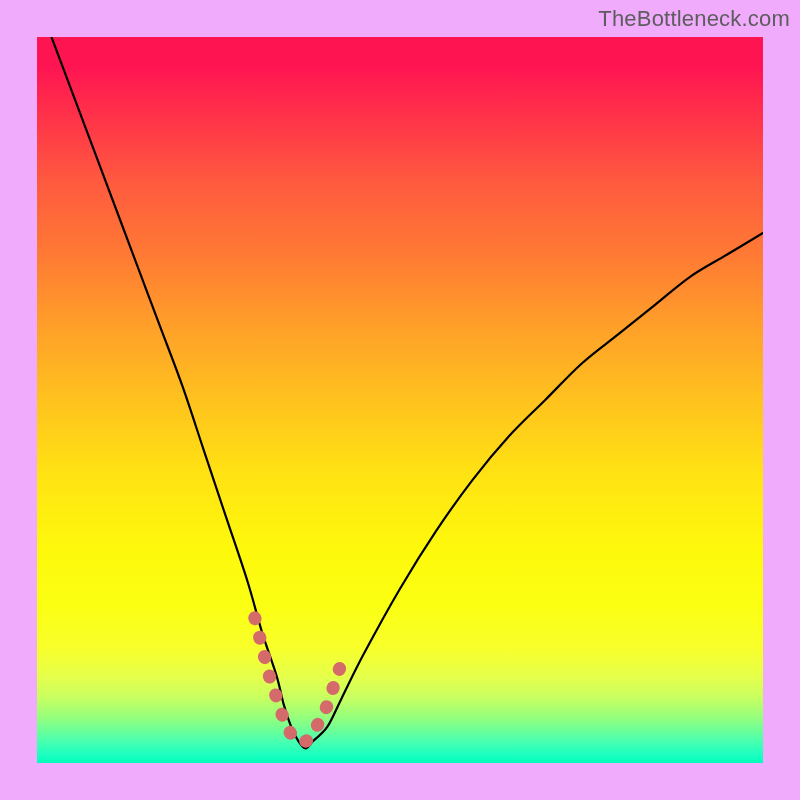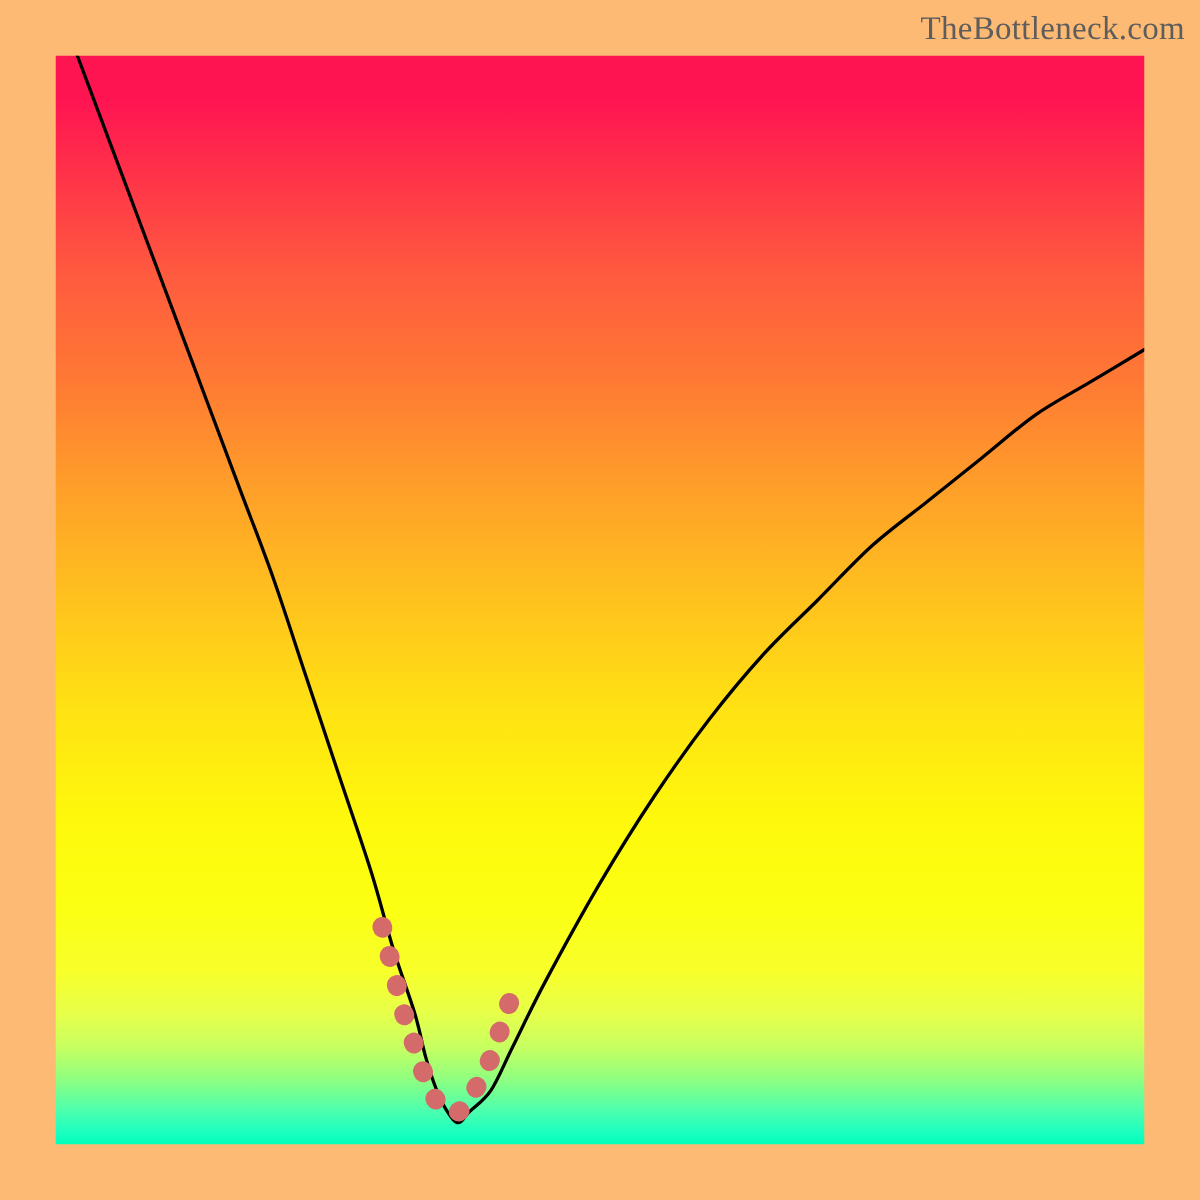--- a/index.html
+++ b/index.html
@@ -10,22 +10,21 @@
     background: #000;
     overflow: hidden;
     font-family: Arial, Helvetica, sans-serif;
   }
   .frame {
     position: absolute;
     top: 0;
     left: 0;
     width: 800px;
     height: 800px;
-    background: #fdba74;
-    font-family: Liberation Serif, serif;
+    background: #f0abfc;
   }
   .plot {
     position: absolute;
     top: 37px;
     left: 37px;
     width: 726px;
     height: 726px;
     overflow: hidden;
   }
   .gradient-bg {

